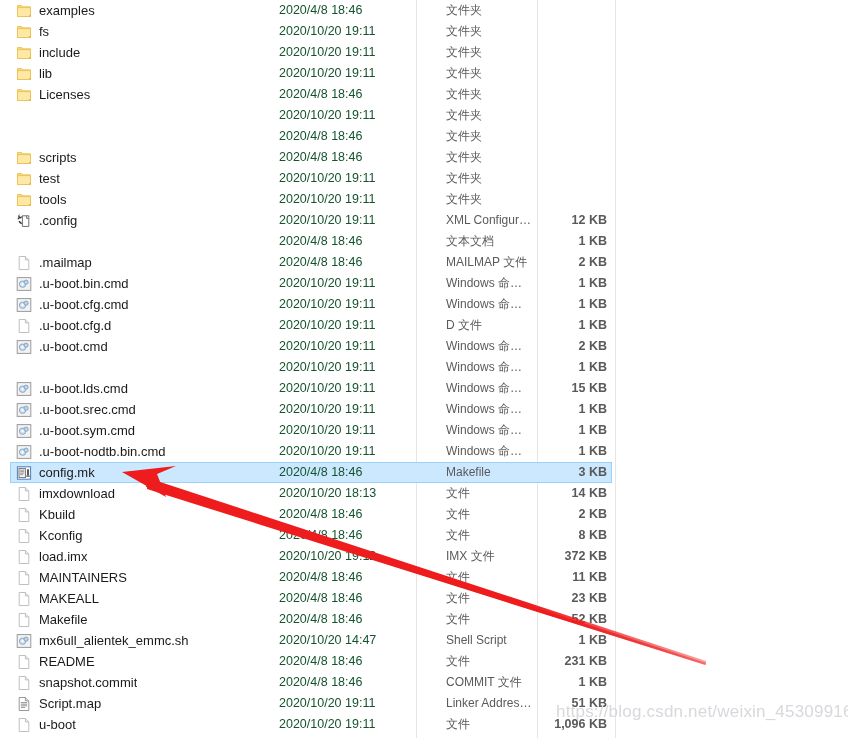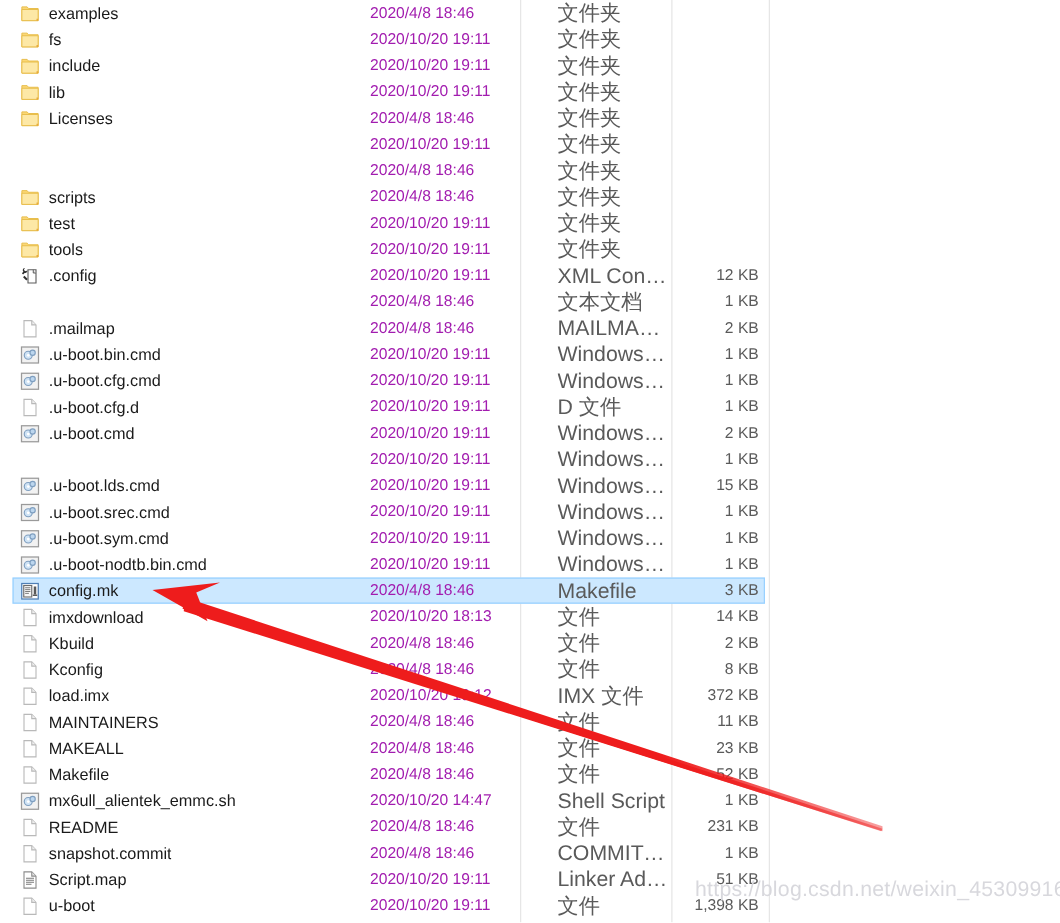--- a/index.html
+++ b/index.html
@@ -65,41 +65,42 @@
     position: absolute;
     left: 16px;
     width: 262px;
     display: flex;
     align-items: center;
     gap: 7px;
     overflow: hidden;
   }
   .c-date {
     position: absolute;
-    left: 296px;
+    left: 279px;
     width: 132px;
-    color: #a21caf;
+    color: #14532d;
     font-size: 12.5px;
   }
   .c-type {
     position: absolute;
     left: 446px;
     width: 88px;
     color: #5a5a5a;
-    font-size: 17px;
+    font-size: 12px;
     overflow: hidden;
     text-overflow: ellipsis;
   }
   .c-size {
     position: absolute;
     left: 522px;
     width: 85px;
     text-align: right;
     color: #5a5a5a;
     font-size: 12.5px;
+    font-weight: bold;
   }
 
   .name-label {
     font-size: 13px;
     color: #1a1a1a;
     overflow: hidden;
     text-overflow: ellipsis;
   }
 
   
@@ -624,21 +625,21 @@
           <span class="icon">
             <svg width="16" height="16" viewBox="0 0 16 16">
               <path d="M3.2 1.5h6.2l3.4 3.4v9.6H3.2z" fill="#ffffff" stroke="#b9b9b9" stroke-width="0.9"></path>
               <path d="M9.4 1.5v3.4h3.4" fill="#efefef" stroke="#b9b9b9" stroke-width="0.9"></path>
             </svg>
           </span>
           <span class="name-label">u-boot</span>
         </div>
         <div class="cell c-date">2020/10/20 19:11</div>
         <div class="cell c-type">文件</div>
-        <div class="cell c-size">1,398 KB</div>
+        <div class="cell c-size">1,096 KB</div>
       </div>
     </div>
 
   <svg id="arrow-overlay" width="848" height="738" viewBox="0 0 848 738">
     <defs>
       <linearGradient id="arrowFade" x1="0" y1="0" x2="1" y2="0">
         <stop offset="0" stop-color="#ee1c1c" stop-opacity="1"></stop>
         <stop offset="0.68" stop-color="#ee1c1c" stop-opacity="1"></stop>
         <stop offset="1" stop-color="#ee1c1c" stop-opacity="0.42"></stop>
       </linearGradient>

